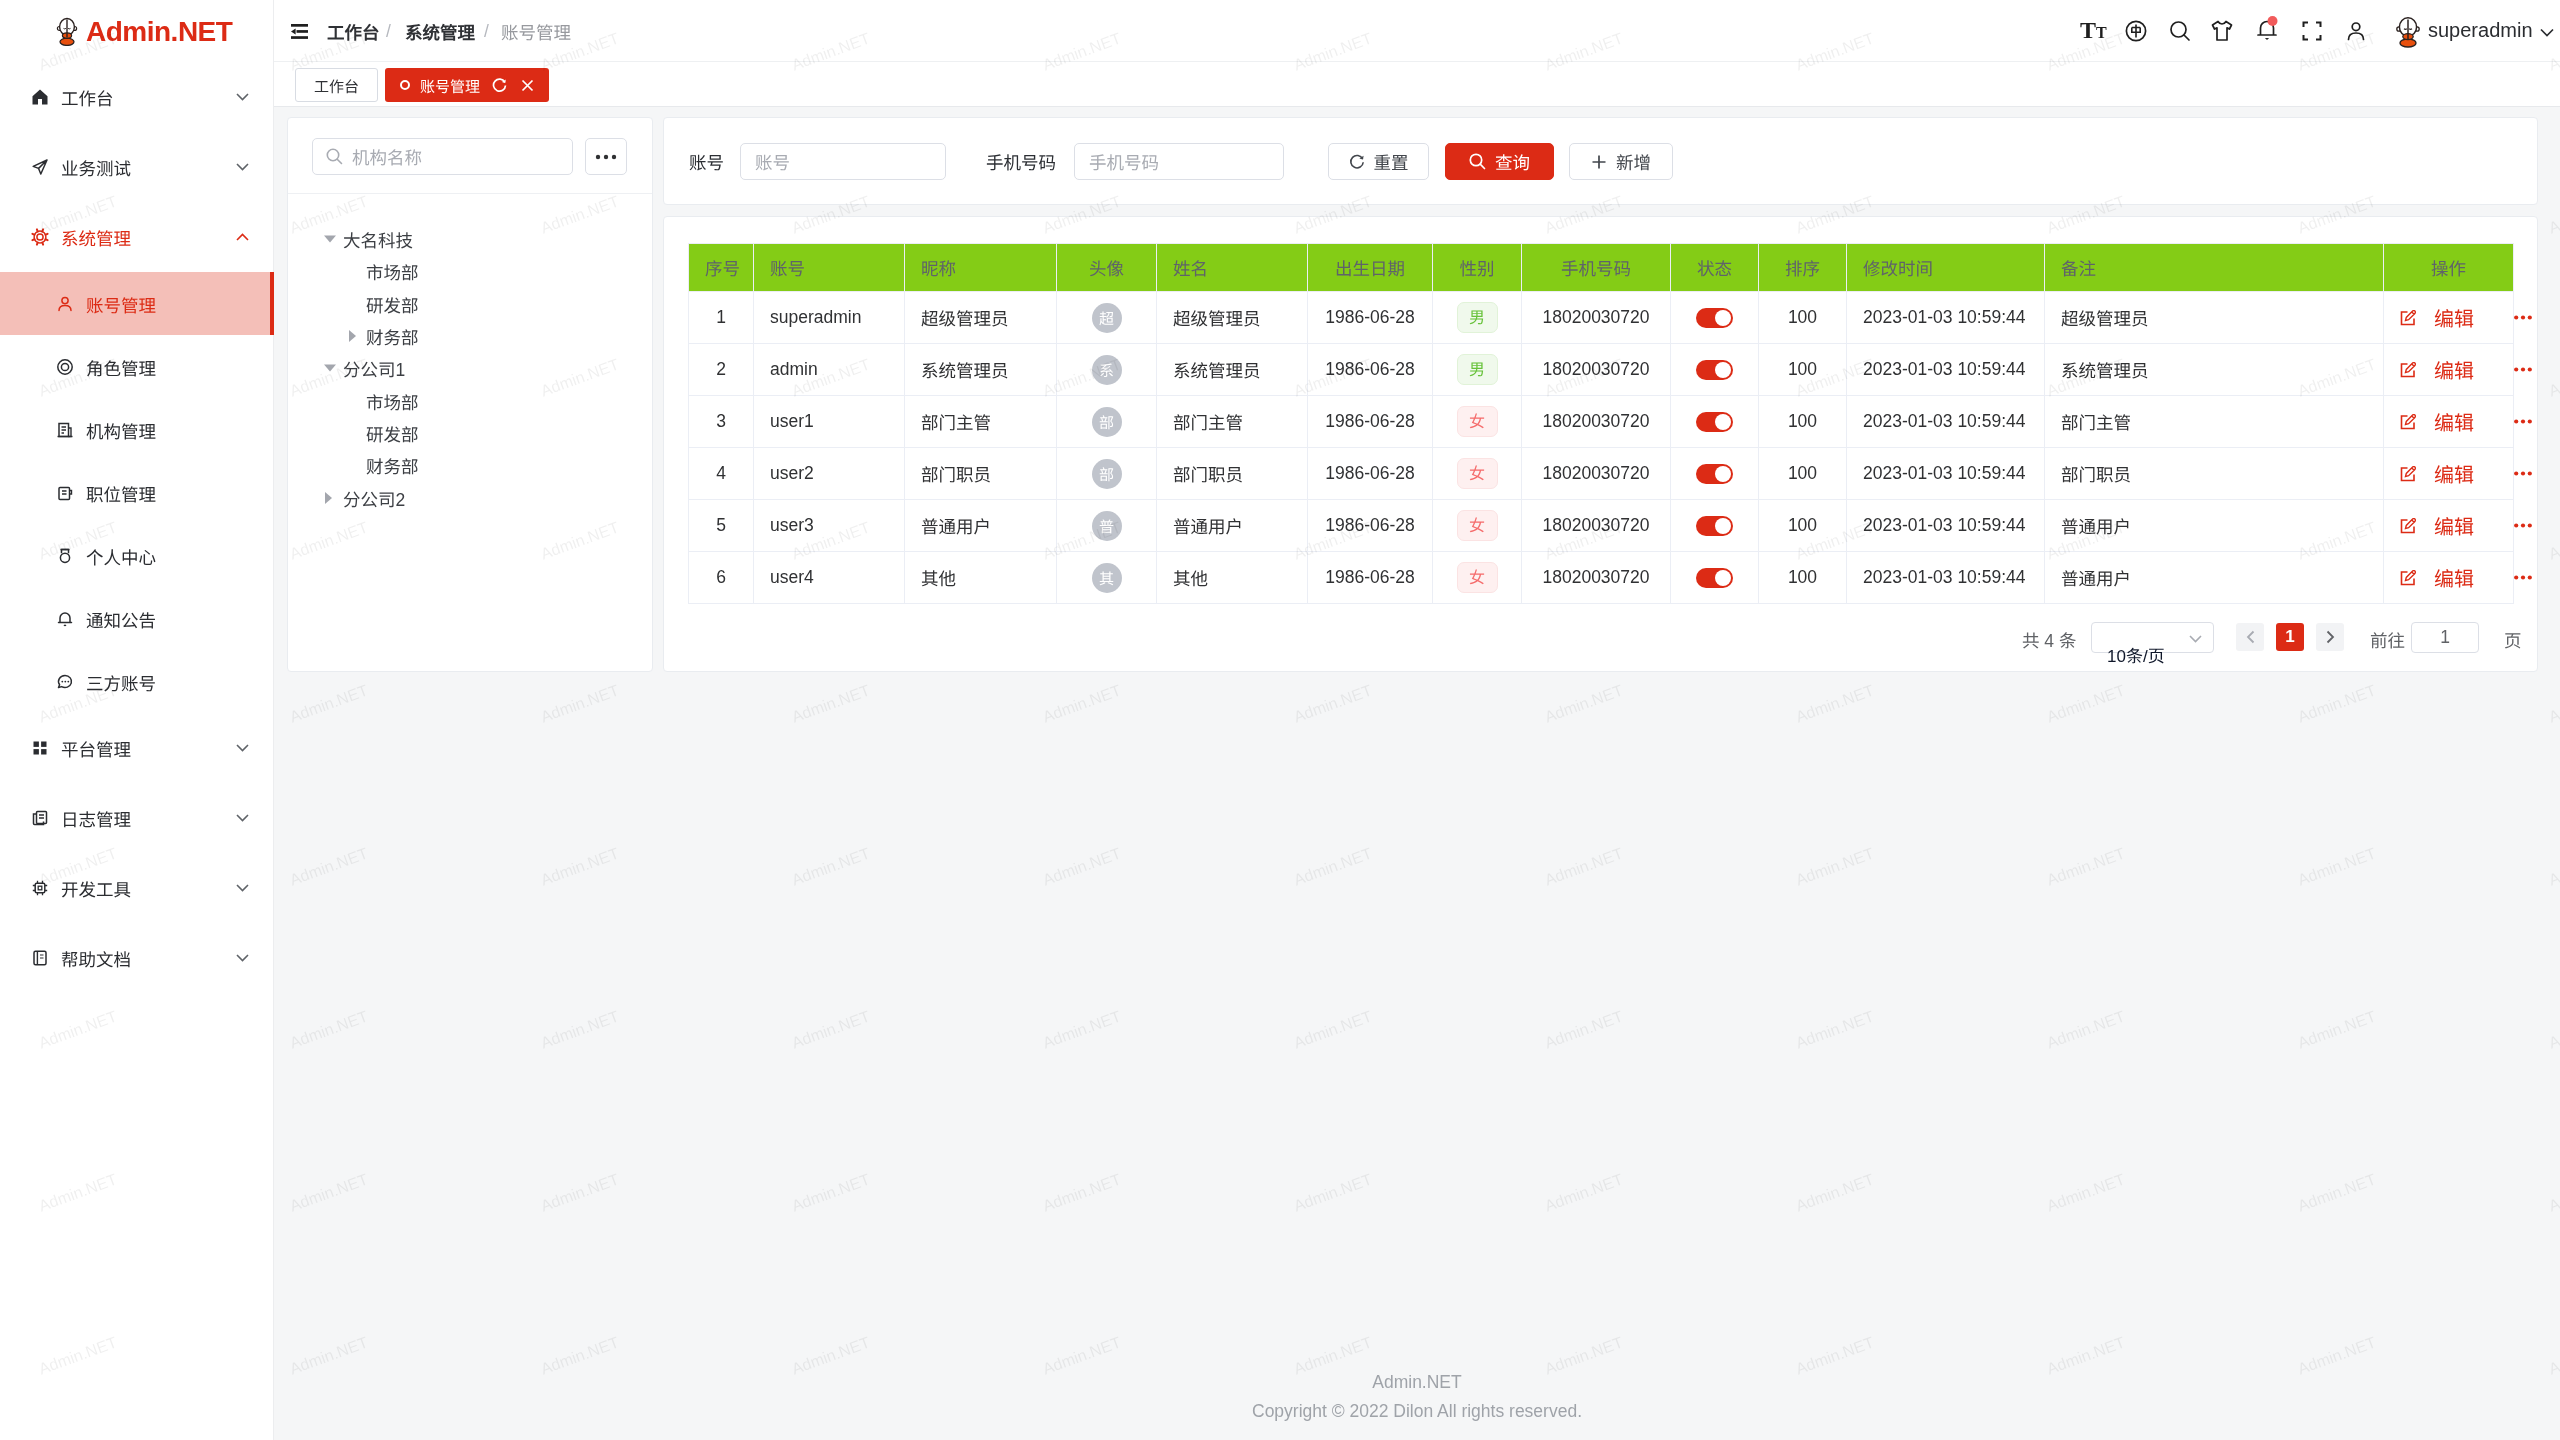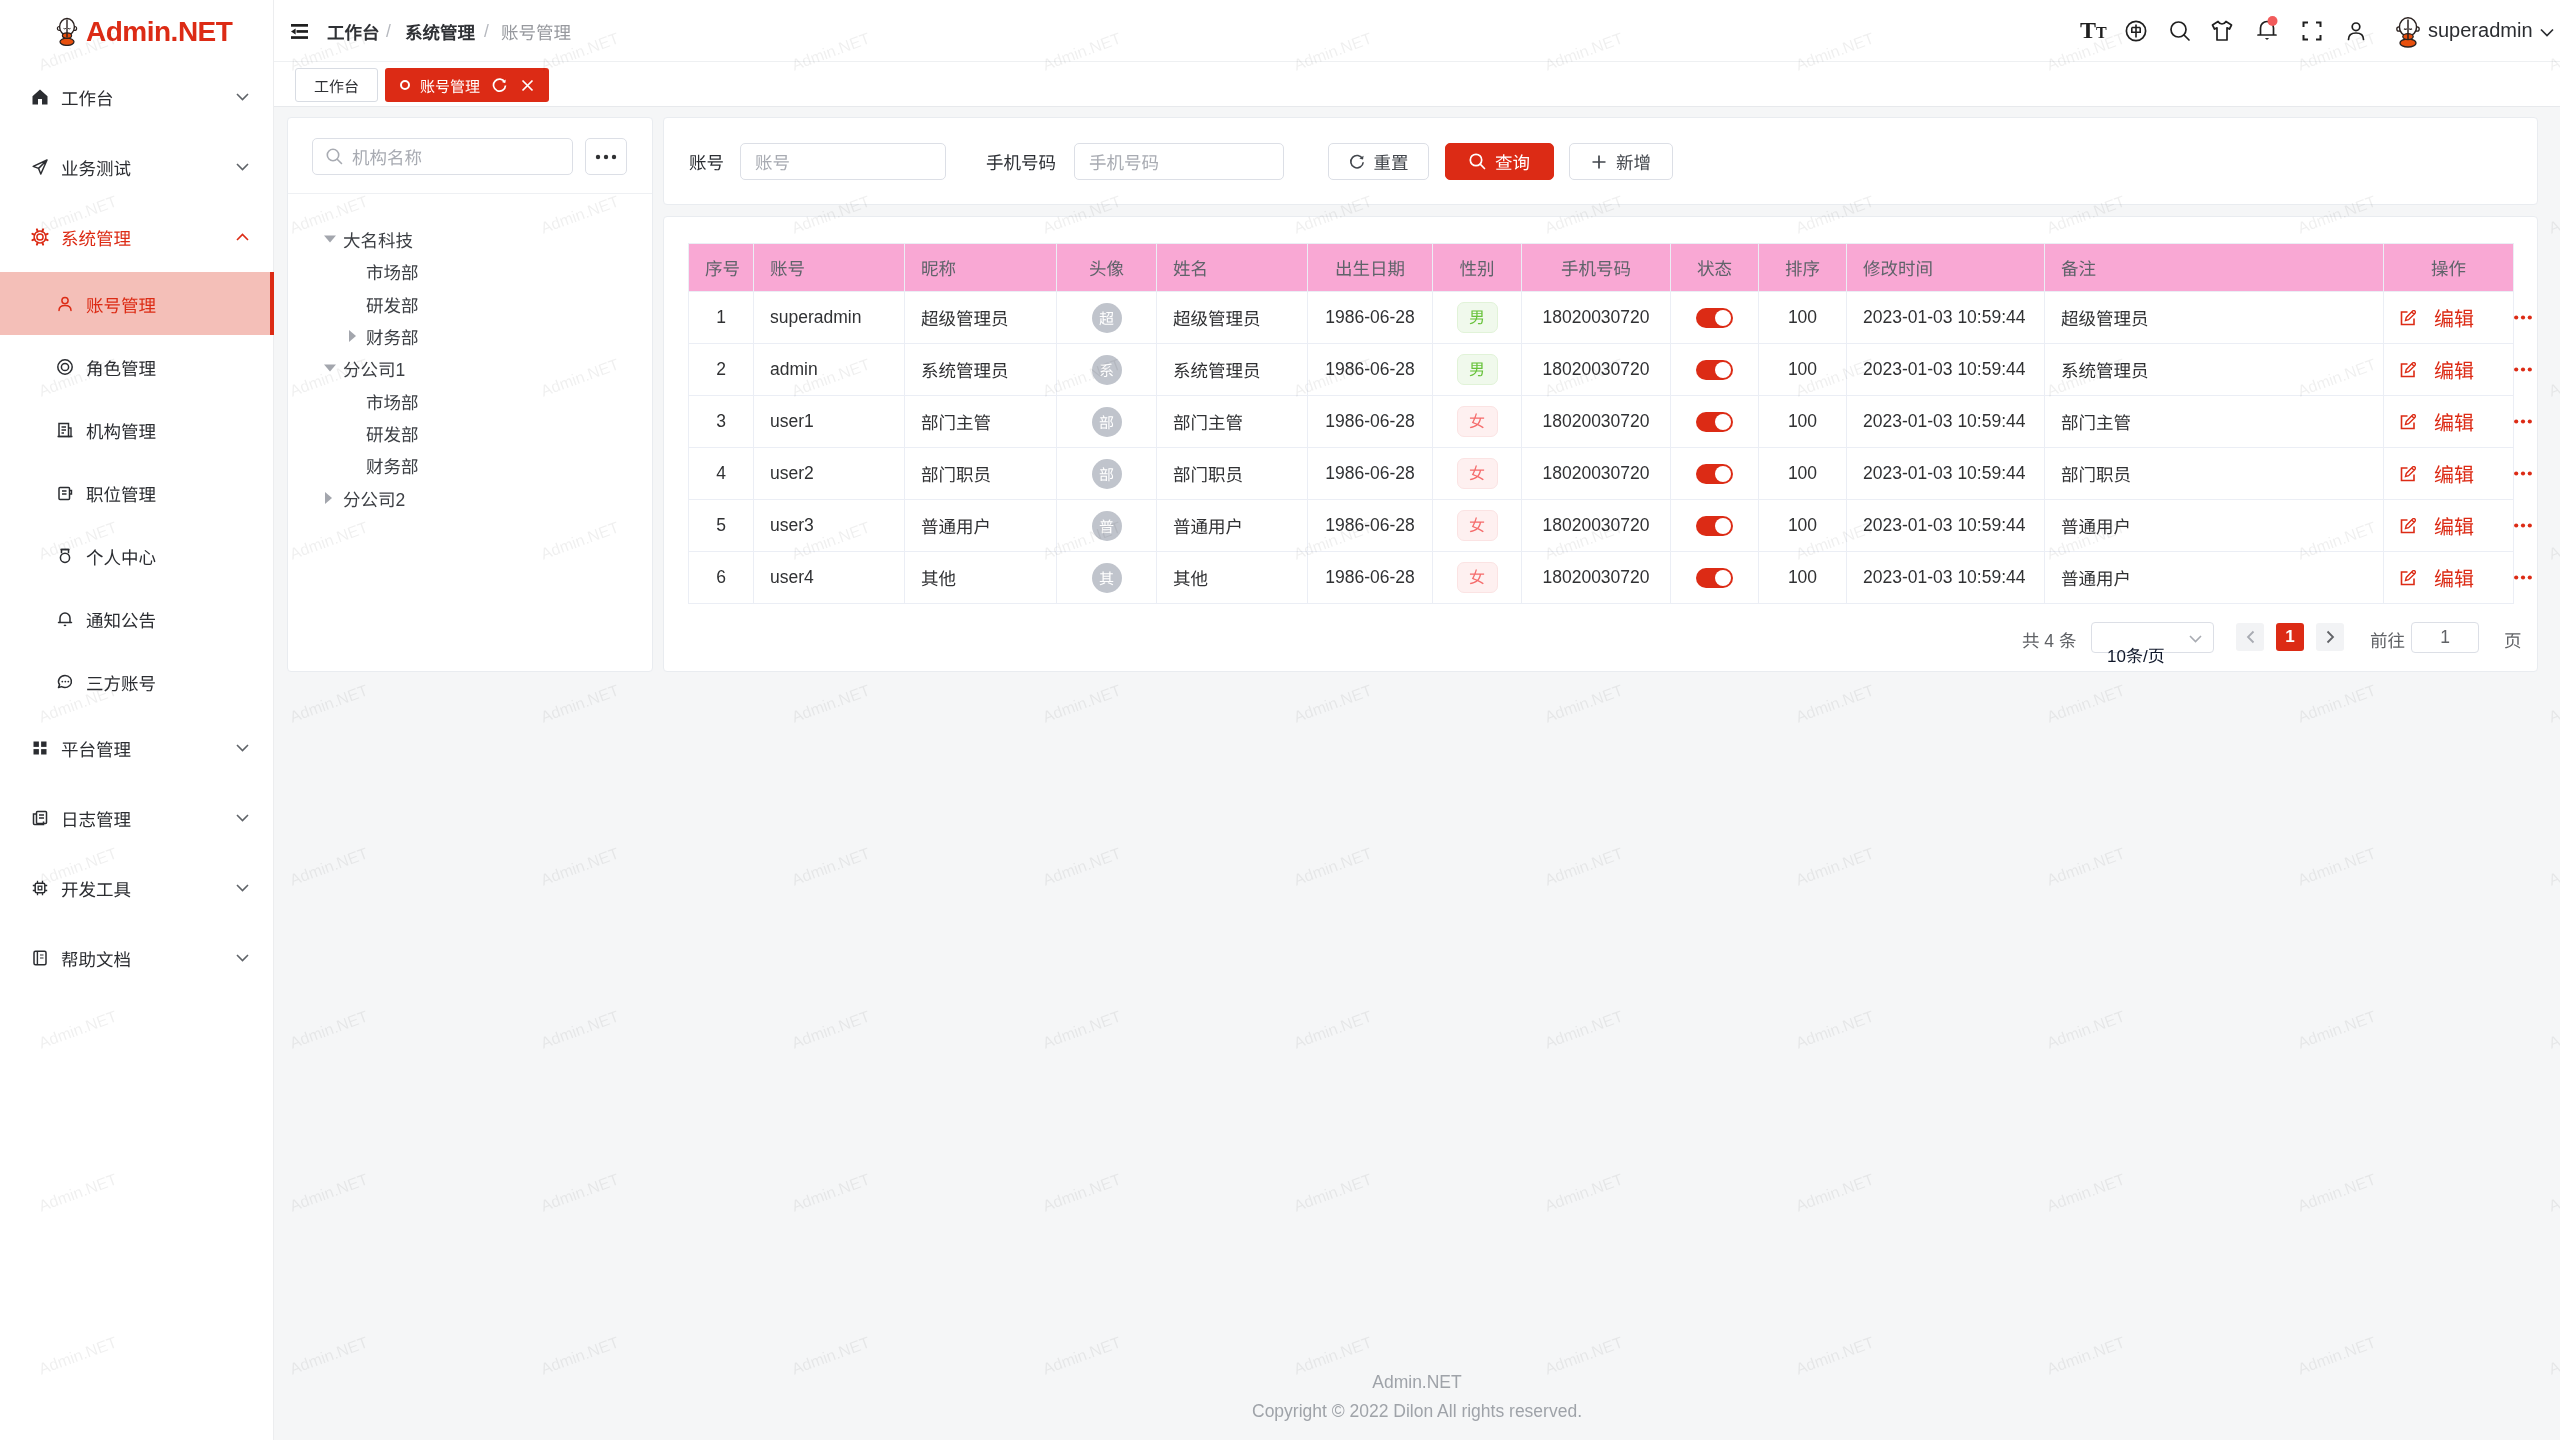--- a/index.html
+++ b/index.html
@@ -38,21 +38,21 @@
 .btn{position:absolute;top:25px;height:37px;border:1px solid #dcdfe6;border-radius:5px;background:#fff;font-size:17.5px;color:#42464c;display:flex;align-items:center;justify-content:center;gap:9px}
 .btn.bred{background:#dc2b15;border-color:#dc2b15;color:#fff}
 
 .tn{position:absolute;left:1px;width:363px;height:32px;font-size:17.5px;color:#3c3f44}
 .tn .t{position:absolute;top:50%;transform:translateY(-50%)}
 .car{position:absolute;top:50%;transform:translateY(-50%);width:0;height:0}
 .cdown{border-left:6px solid transparent;border-right:6px solid transparent;border-top:7px solid #a3a6ad}
 .cright{border-top:6px solid transparent;border-bottom:6px solid transparent;border-left:7px solid #a3a6ad}
 
 #tbl{position:absolute;left:24px;top:26px;border-collapse:collapse;table-layout:fixed;font-size:17.5px;width:1826px}
-#tbl th{height:48px;background:#f9a8d4;color:#5f636a;font-weight:500;border:1px solid #ebeef5;padding:0 16px;white-space:nowrap}
+#tbl th{height:48px;background:#84cc16;color:#5f636a;font-weight:500;border:1px solid #ebeef5;padding:0 16px;white-space:nowrap}
 #tbl td{height:52px;border:1px solid #ebeef5;color:#303133;padding:0 16px;white-space:nowrap}
 #tbl .l{text-align:left}
 #tbl .c{text-align:center}
 .av{display:inline-flex;width:30px;height:30px;border-radius:50%;background:#c0c4cc;color:#fff;font-size:15px;align-items:center;justify-content:center;vertical-align:middle}
 .tag{display:inline-block;width:41px;height:31px;line-height:29px;border-radius:7px;font-size:16px;text-align:center;vertical-align:middle}
 .tgm{background:#f0f9ec;border:1px solid #e1f3d8;color:#67c23a}
 .tgf{background:#fef0f0;border:1px solid #fbe3e3;color:#f56c6c}
 .sw{display:inline-block;width:37px;height:20px;border-radius:10px;background:#dc2b15;position:relative;vertical-align:middle}
 .sw::after{content:"";position:absolute;right:2px;top:2px;width:16px;height:16px;border-radius:50%;background:#fff}
 .op{display:inline-flex;align-items:center;color:#dc2b15;font-size:20px;gap:18px}

